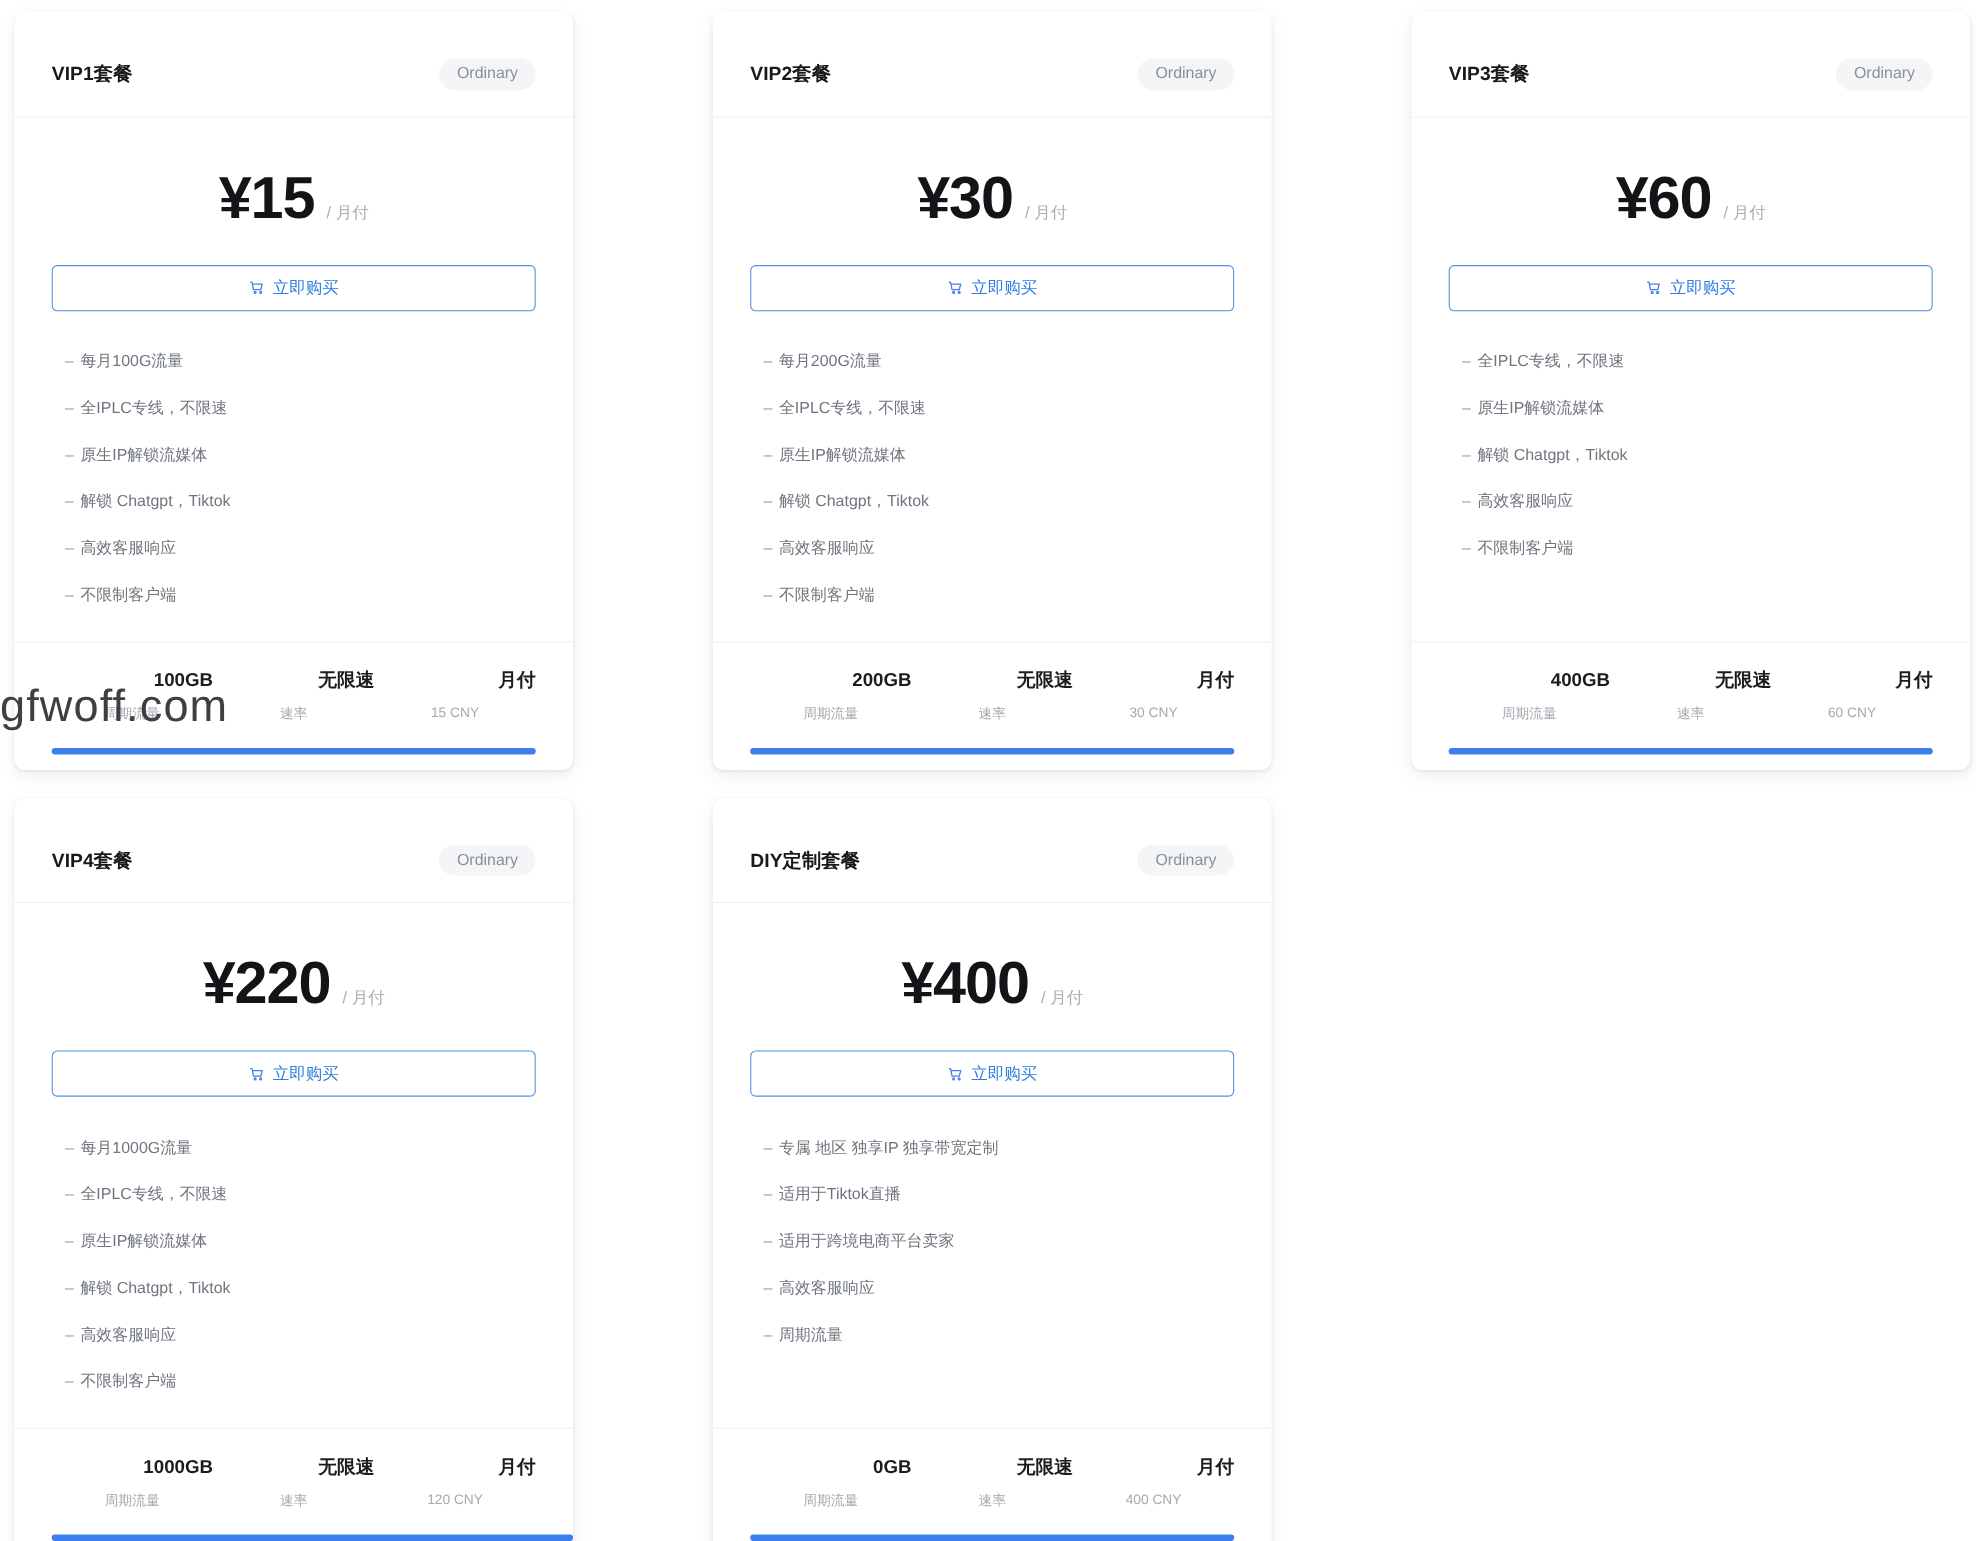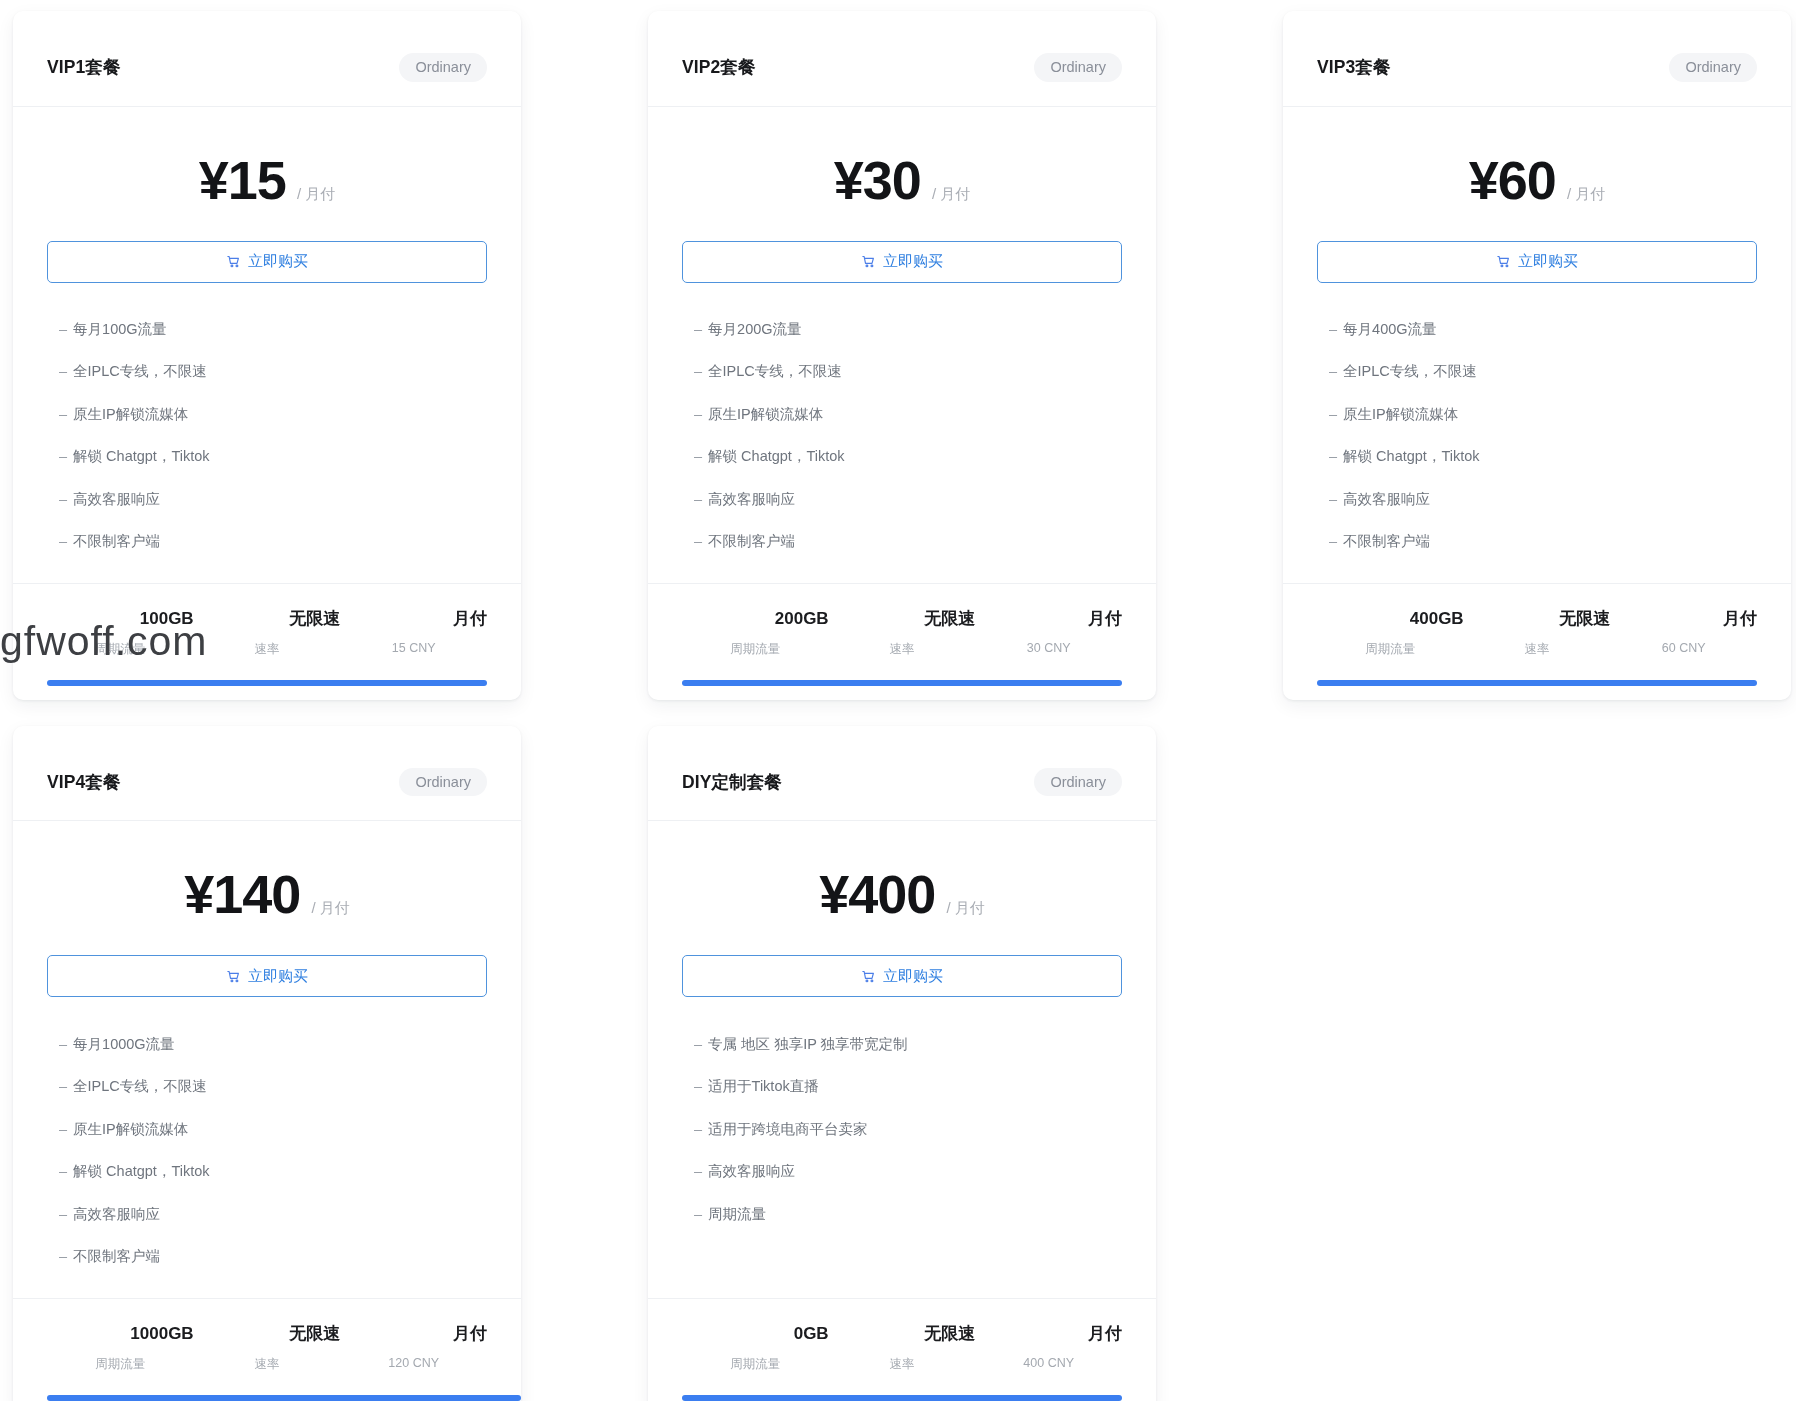--- a/index.html
+++ b/index.html
@@ -263,21 +263,20 @@
               <svg width="15" height="15" viewBox="0 0 24 24" fill="none" stroke="#4b7ee8" stroke-width="1.9" stroke-linecap="round" stroke-linejoin="round">
                 <path d="M3 4h2l2.2 11h10.4l2.2-8H6"></path>
                 <circle cx="9.5" cy="19" r="1.4"></circle>
                 <circle cx="17.5" cy="19" r="1.4"></circle>
               </svg>
             </span>
             <span>立即购买</span>
           </button>
         </div>
         <div class="features">
-          <div class="feature"><span class="dash">–</span><span>每月400G流量</span></div>
           <div class="feature"><span class="dash">–</span><span>全IPLC专线，不限速</span></div>
           <div class="feature"><span class="dash">–</span><span>原生IP解锁流媒体</span></div>
           <div class="feature"><span class="dash">–</span><span>解锁 Chatgpt，Tiktok</span></div>
           <div class="feature"><span class="dash">–</span><span>高效客服响应</span></div>
           <div class="feature"><span class="dash">–</span><span>不限制客户端</span></div>
         </div>
         <div class="stats">
           <div class="stat">
             <div class="stat-v">400GB</div>
             <div class="stat-l">周期流量</div>
@@ -295,21 +294,21 @@
           <div class="bar" style="background: rgb(59, 126, 240);"></div>
         </div>
         <div class="card-foot-pad"></div>
       </div>
       <div class="card spill">
         <div class="card-header">
           <div class="card-title">VIP4套餐</div>
           <div class="badge">Ordinary</div>
         </div>
         <div class="price-row">
-          <span class="price-main">¥140</span>
+          <span class="price-main">¥220</span>
           <span class="price-unit">/ 月付</span>
         </div>
         <div class="buy-wrap">
           <button class="buy-btn">
             <span class="cart-ico">
               <svg width="15" height="15" viewBox="0 0 24 24" fill="none" stroke="#4b7ee8" stroke-width="1.9" stroke-linecap="round" stroke-linejoin="round">
                 <path d="M3 4h2l2.2 11h10.4l2.2-8H6"></path>
                 <circle cx="9.5" cy="19" r="1.4"></circle>
                 <circle cx="17.5" cy="19" r="1.4"></circle>
               </svg>

